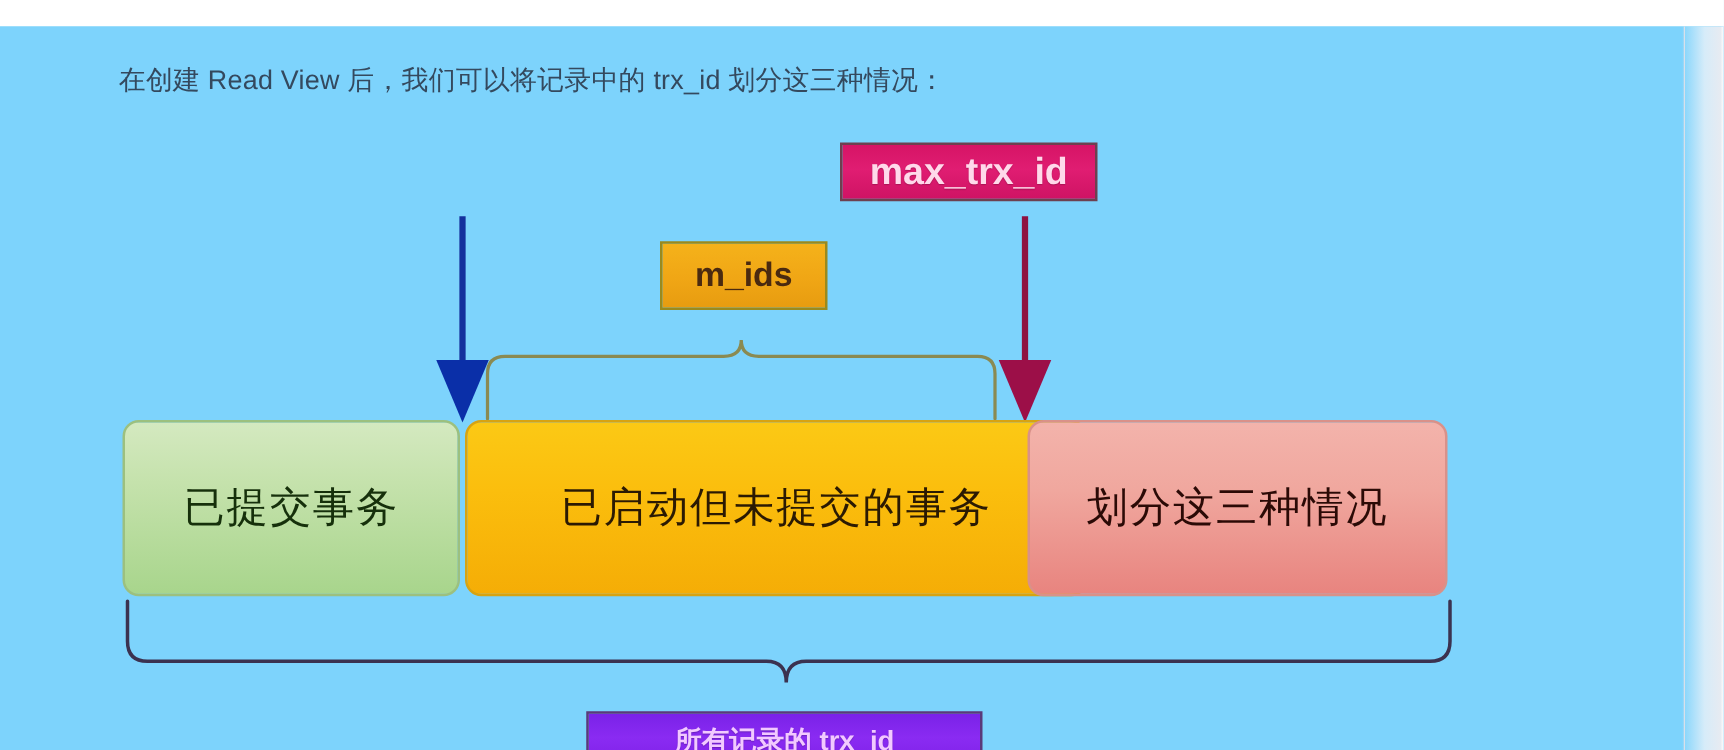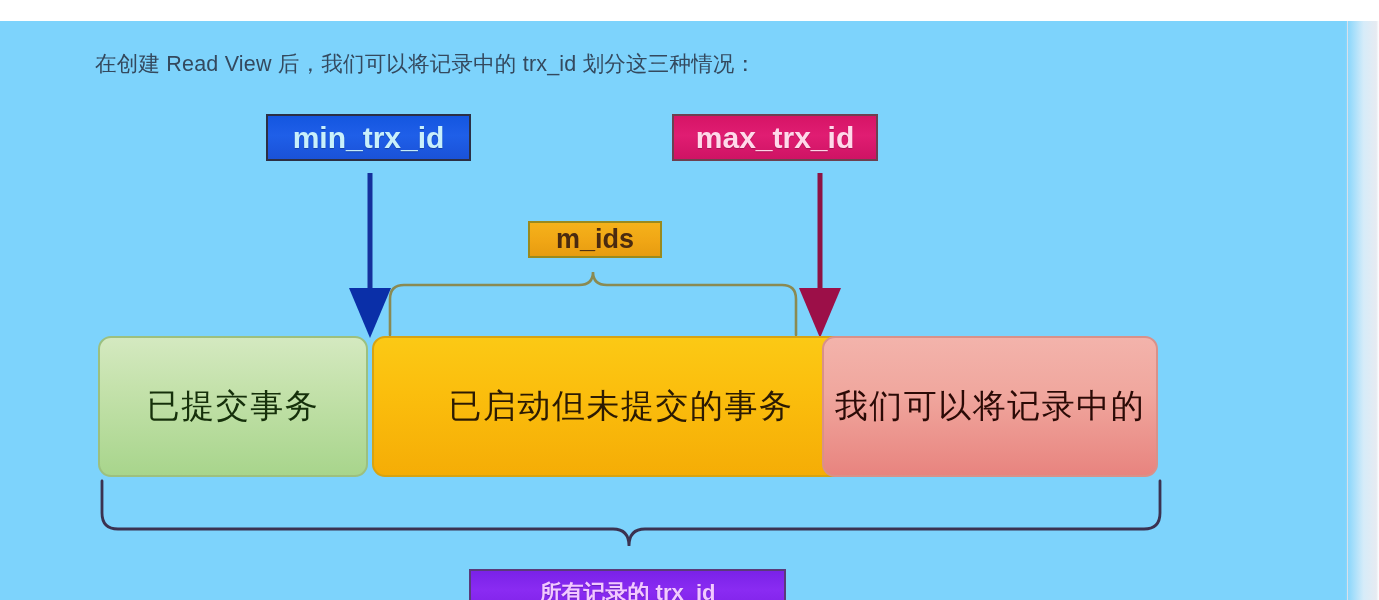--- a/index.html
+++ b/index.html
@@ -77,23 +77,23 @@
     width: 206px;
     height: 47px;
     background: linear-gradient(to bottom, #d61466 0%, #e01d72 45%, #cf1364 100%);
     border: 2px solid #6d4050;
     color: #ffd9ea;
     font-size: 30px;
     text-shadow: 0 1px 1px rgba(0,0,0,0.22);
   }
   .tag-mids {
     left: 528px;
-    top: 200px;
+    top: 172px;
     width: 134px;
-    height: 37px;
+    height: 55px;
     background: linear-gradient(to bottom, #f5b21a 0%, #f0a615 55%, #e79c10 100%);
     border: 2px solid #9a8a1d;
     color: #4a2a10;
     font-size: 27px;
   }
   .tag-all {
     left: 469px;
     top: 548px;
     width: 317px;
     height: 47px;
@@ -145,23 +145,20 @@
     color: #2b0a06;
   }
 </style>
 </head>
 <body>
 
 <div id="canvas">
 
   <div class="heading">在创建 Read View 后，我们可以将记录中的 trx_id 划分这三种情况：</div>
 
-  <div class="tag tag-min">
-    <span>min_trx_id</span>
-  </div>
 
   <div class="tag tag-max">
     <span>max_trx_id</span>
   </div>
 
   <div class="tag tag-mids">
     <span>m_ids</span>
   </div>
 
   <svg class="arrow" style="left:330px; top:145px;" width="90" height="180">
@@ -182,21 +179,21 @@
     <path d="M 10 2 L 10 34 Q 10 50 26 50 L 521 50 Q 537 50 537 67 Q 537 50 553 50 L 1052 50 Q 1068 50 1068 34 L 1068 2" fill="none" stroke="#3b3250" stroke-width="2.8" stroke-linecap="round"></path>
   </svg>
 
   <div class="tx-box box-committed">
     <span>已提交事务</span>
   </div>
   <div class="tx-box box-active">
     <span>已启动但未提交的事务</span>
   </div>
   <div class="tx-box box-future">
-    <span>我们可以将记录中的</span>
+    <span>划分这三种情况</span>
   </div>
 
   <div class="tag tag-all">
     <span>所有记录的 trx_id</span>
   </div>
 
   <div class="page-edge"></div>
   <div class="page-edge-line"></div>
 </div>
 

